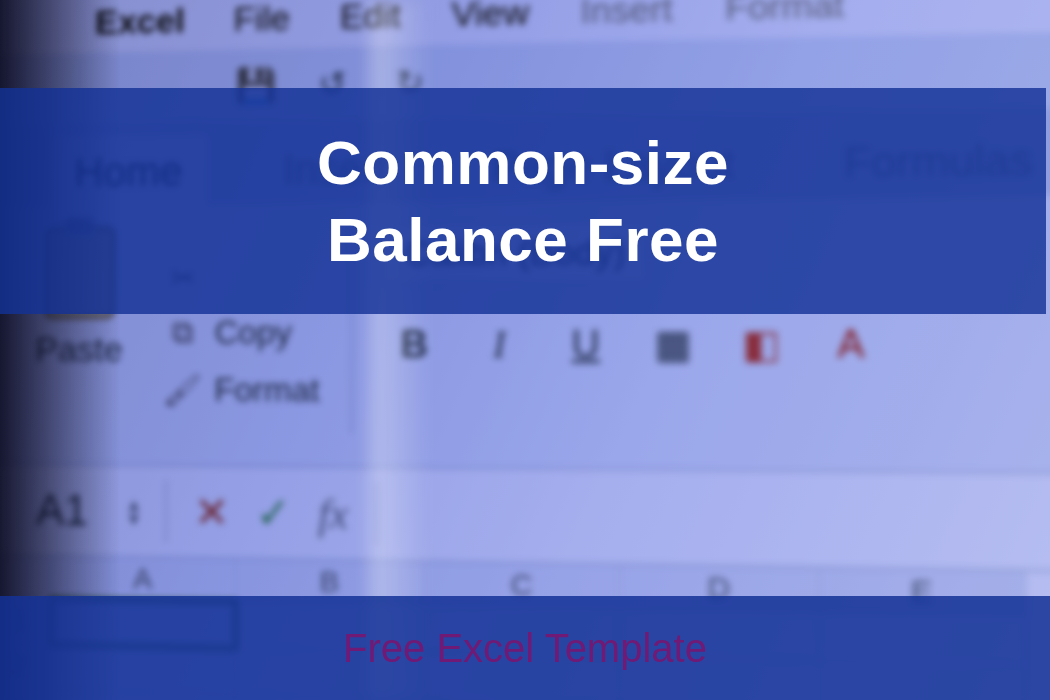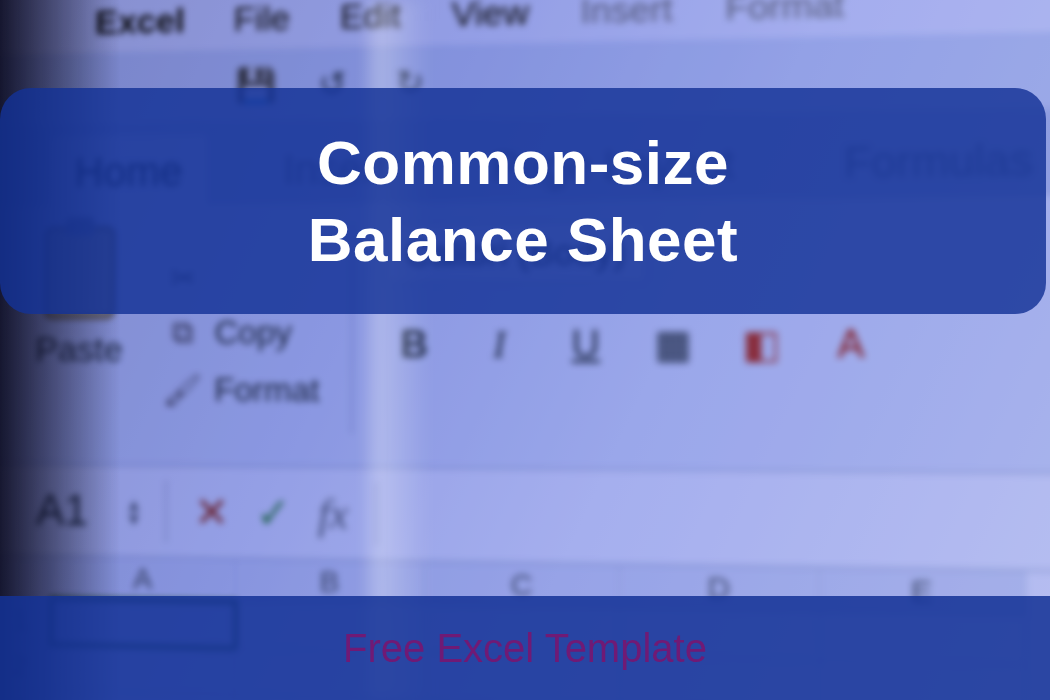--- a/index.html
+++ b/index.html
@@ -190,21 +190,20 @@
       height:226px;
       background:rgba(20,50,150,0.82);
       display:flex;
       flex-direction:column;
       align-items:center;
       justify-content:center;
       color:#fff;
       font-weight:700;
       text-align:center;
       letter-spacing:0.5px;
-      border-radius:31px;
     }
     .banner-main .line{font-size:62px;line-height:1.25;}
     .banner-sub {
       position:absolute;
       left:0;right:0;
       bottom:0;
       height:104px;
       background:rgba(20,50,150,0.86);
       display:flex;
       align-items:center;
@@ -332,19 +331,19 @@
     </div>
 
   </div>
 
   <div class="tint"></div>
   <div class="leftglow"></div>
   <div class="vlight"></div>
 
   <div class="banner-main">
     <div class="line">Common-size</div>
-    <div class="line">Balance Sheet</div>
+    <div class="line">Balance Free</div>
   </div>
   <div class="banner-sub">
     <span>Free Excel Template</span>
   </div>
 
 </div>
 
 </body></html>

